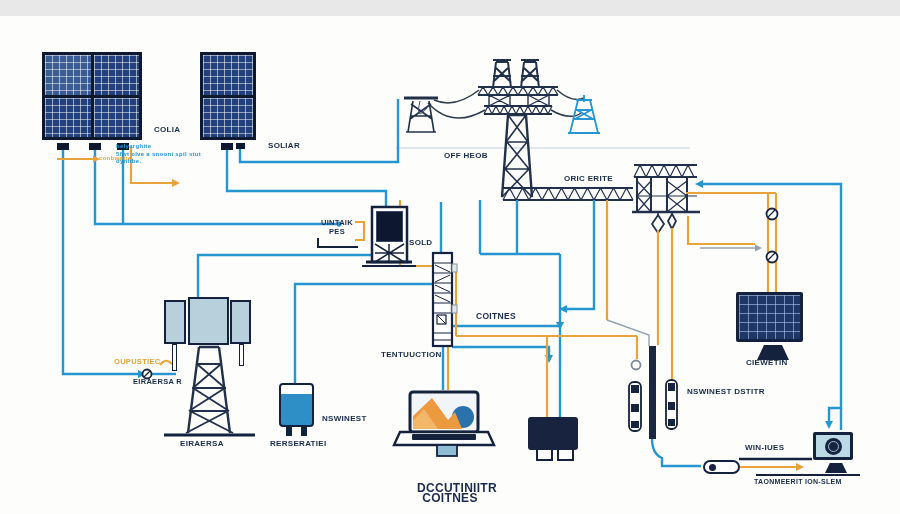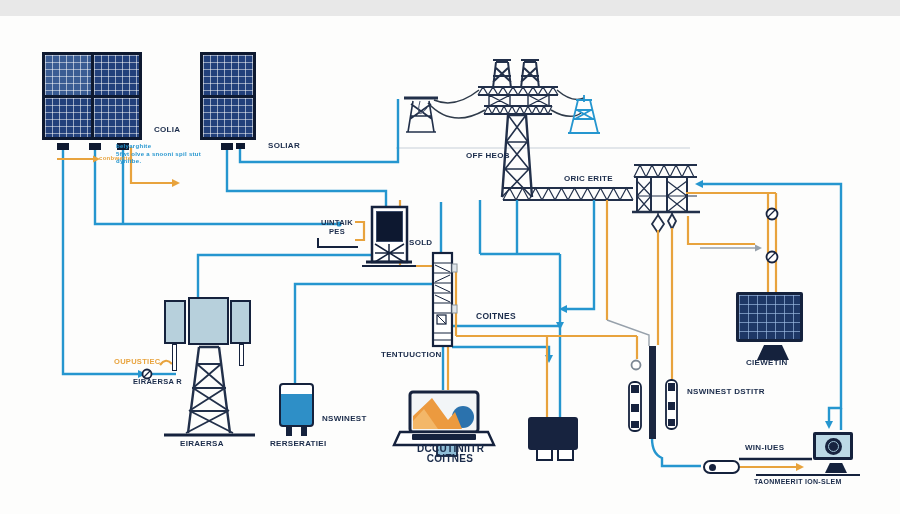--- a/index.html
+++ b/index.html
@@ -269,35 +269,35 @@
     </div>
 
   <div class="lbl" style="left:154px;top:109px;">COLIA</div>
   <div class="lbl" style="left:268px;top:125px;">SOLIAR</div>
   <div class="lbl orange" style="left:99px;top:139px;font-size:6px;">conbwette</div>
   <div class="lbl blue" style="left:116px;top:127px;font-size:6px;line-height:7.5px;">
     <div>belyarghite</div>
     <div>5fwt olve a snooni spil stut</div>
     <div>dynitbe.</div>
   </div>
-  <div class="lbl" style="left:466px;top:135px;">OFF HEOB</div>
+  <div class="lbl" style="left:444px;top:135px;">OFF HEOB</div>
   <div class="lbl" style="left:564px;top:158px;">ORIC ERITE</div>
   <div class="lbl center" style="left:316px;top:202px;width:42px;font-size:7.5px;line-height:9px;text-align:center;">
     <div>UINTAIK</div>
     <div>PES</div>
   </div>
   <div class="lbl" style="left:409px;top:222px;">SOLD</div>
   <div class="lbl" style="left:476px;top:295px;font-size:8.5px;">COITNES</div>
   <div class="lbl" style="left:381px;top:334px;">TENTUUCTION</div>
   <div class="lbl orange" style="left:114px;top:341px;font-size:7.5px;">OUPUSTIEC</div>
   <div class="lbl" style="left:133px;top:361px;font-size:7.5px;">EIRAERSA R</div>
   <div class="lbl" style="left:180px;top:423px;">EIRAERSA</div>
   <div class="lbl" style="left:322px;top:398px;">NSWINEST</div>
   <div class="lbl" style="left:270px;top:423px;">RERSERATIEI</div>
-  <div class="lbl center" style="left:417px;top:428px;width:66px;font-size:10px;line-height:9.5px;">
+  <div class="lbl center" style="left:417px;top:468px;width:66px;font-size:12px;line-height:9.5px;">
     <div>DCCUTINIITR</div>
     <div>COITNES</div>
   </div>
   <div class="lbl" style="left:687px;top:371px;">NSWINEST DSTITR</div>
   <div class="lbl" style="left:746px;top:342px;">CIEWETIN</div>
   <div class="lbl" style="left:745px;top:427px;">WIN-IUES</div>
   <div class="lbl" style="left:754px;top:462px;font-size:7px;">TAONMEERIT ION-SLEM</div>
 
 </div>
 

